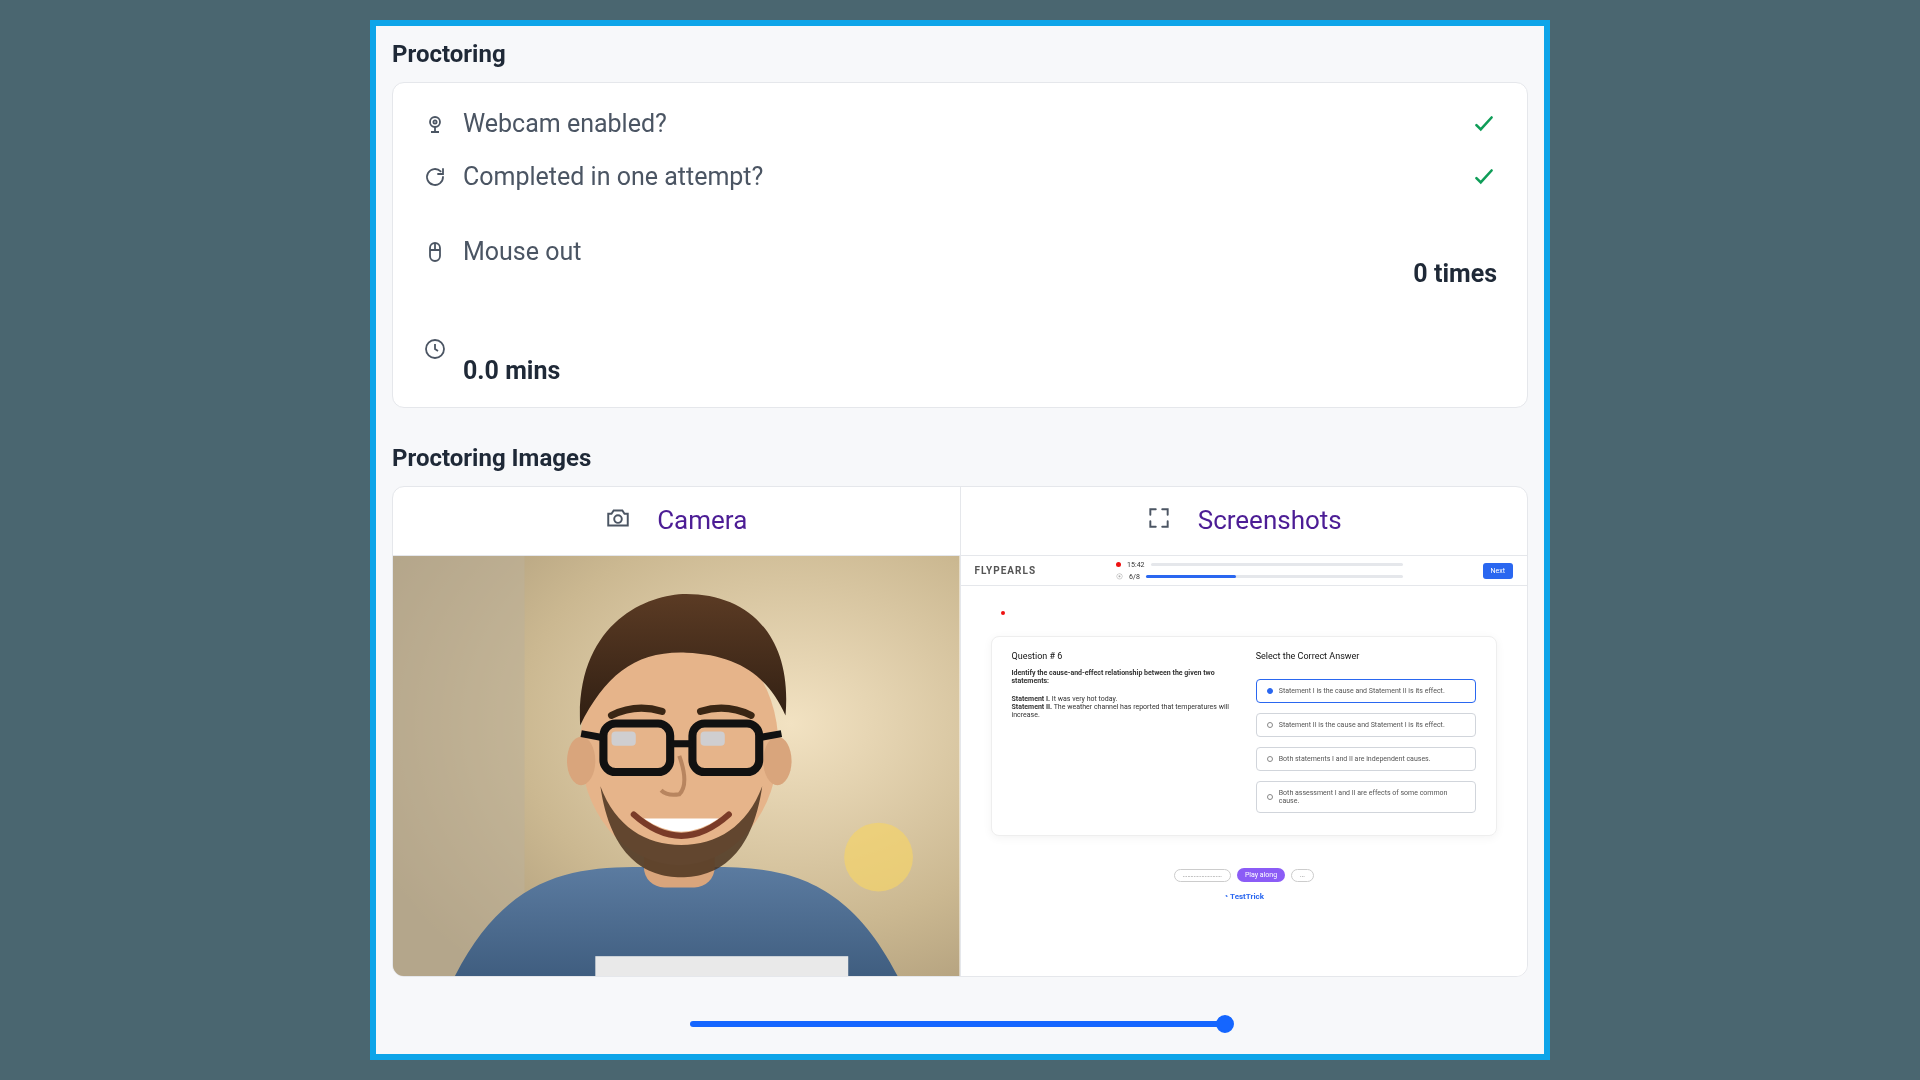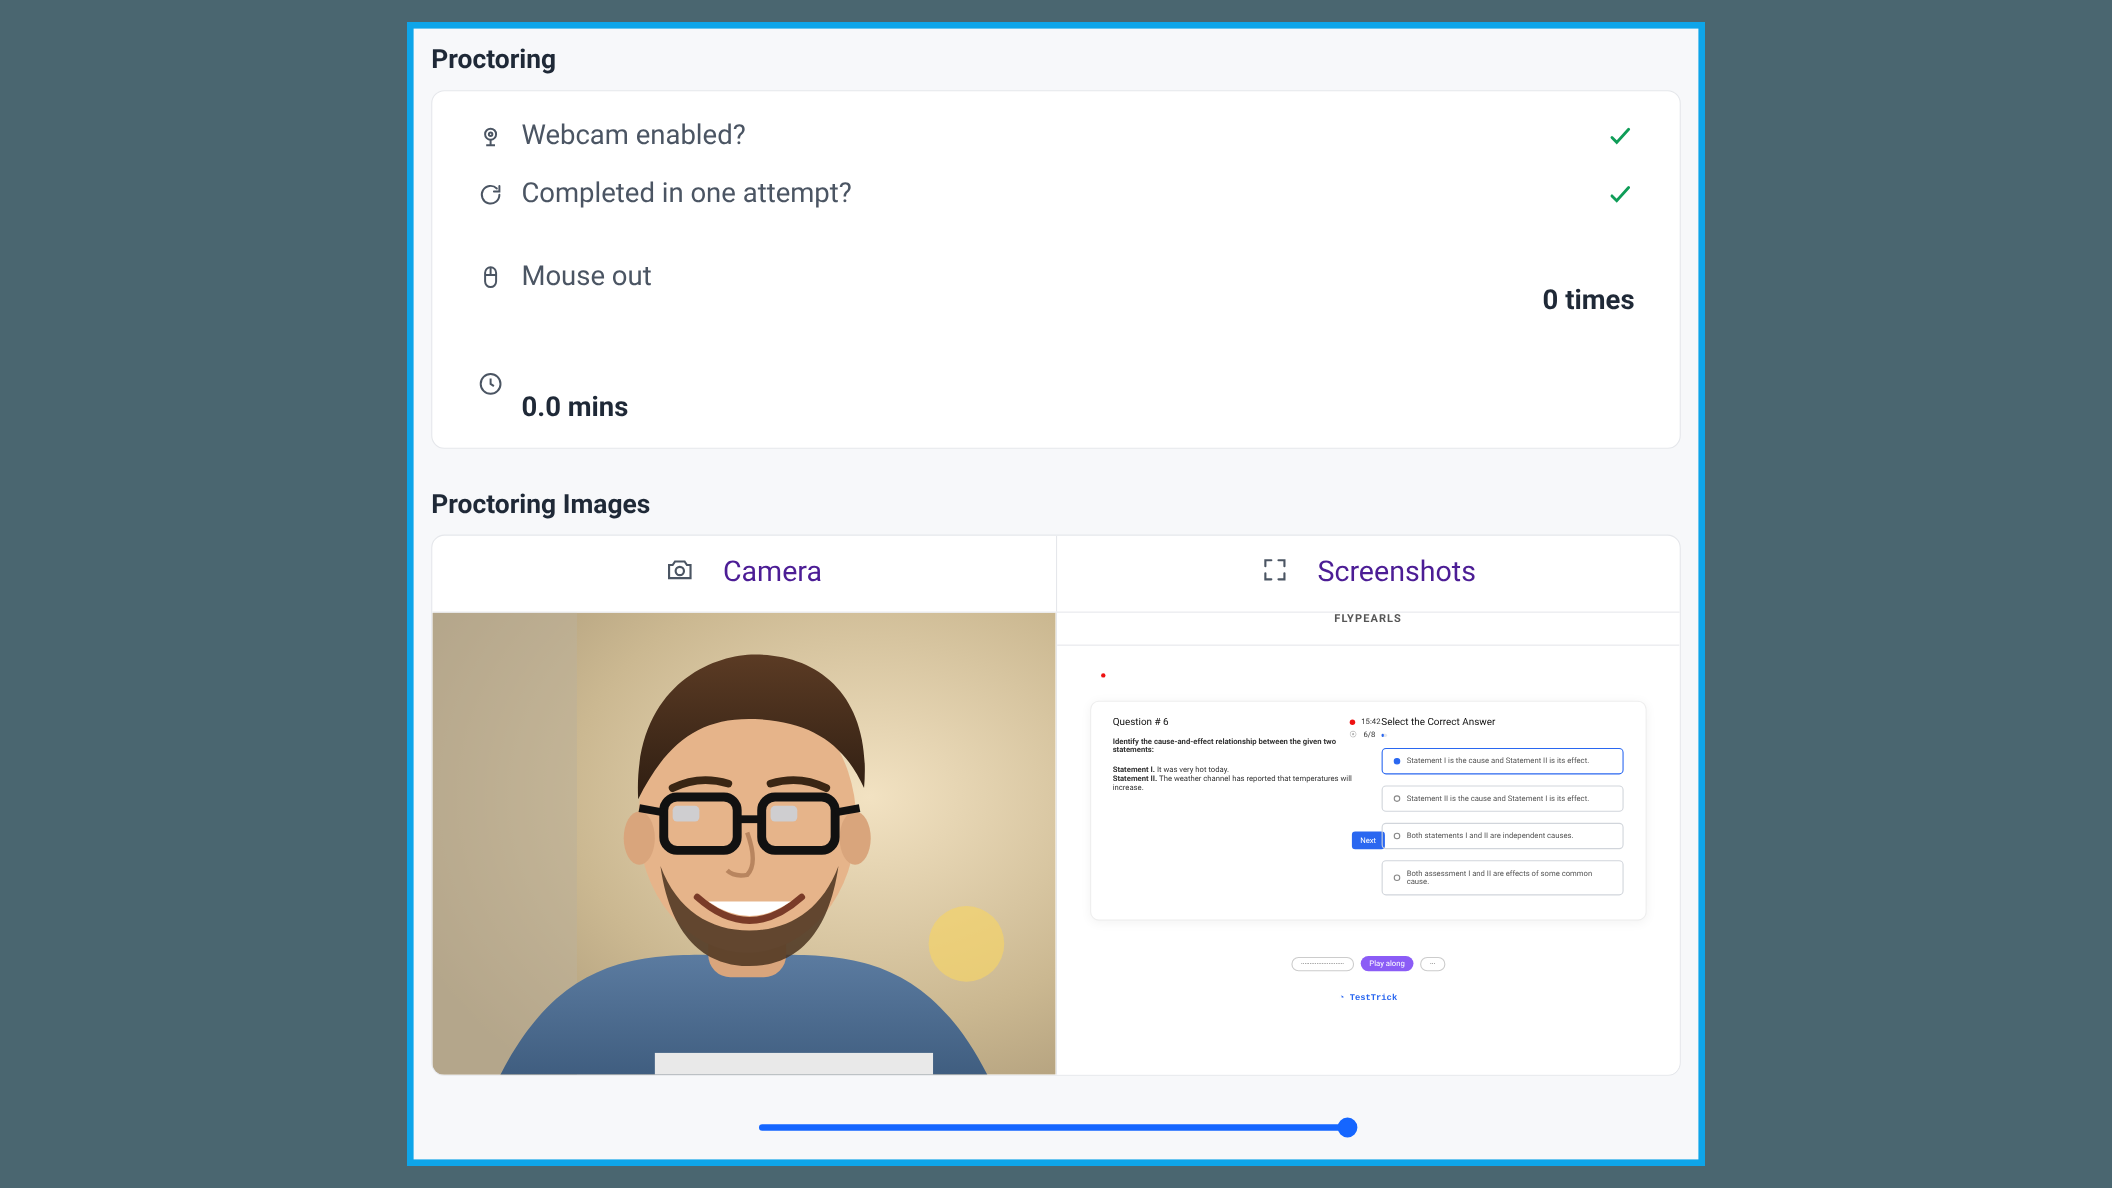--- a/index.html
+++ b/index.html
@@ -22,21 +22,21 @@
   .section-title {
     font-weight: 700;
     font-size: 24px;
     color: #1f2937;
     margin-bottom: 14px;
   }
   .proctoring-card {
     background: #fff;
     border: 1px solid #e5e7eb;
     border-radius: 12px;
-    padding: 14px 41px 10px;
+    padding: 14px 30px 10px;
     margin-bottom: 36px;
   }
   .check-row {
     display: flex;
     align-items: center;
     padding: 12px 0;
   }
   .row-icon {
     width: 24px;
     height: 24px;
@@ -87,21 +87,20 @@
     font-size: 7px;
     color: #333;
     position: relative;
   }
   .mock-topbar {
     height: 30px;
     border-bottom: 1px solid #e5e7eb;
     display: flex; align-items: center;
     padding: 0 14px;
     gap: 80px;
-    flex-direction: column;
   }
   .mock-brand { font-weight: 700; font-size: 10px; letter-spacing: 1px; color: #555; }
   .mock-progress { flex:1; display:flex; flex-direction:column; gap:4px; padding: 4px 0; }
   .mock-timer-row { display:flex; align-items:center; gap:6px; }
   .mock-dot { width:5px; height:5px; background:#e11; border-radius:50%; }
   .mock-bar { height: 3px; background: #e5e7eb; flex:1; position:relative; border-radius:2px;}
   .mock-bar-fill { position:absolute; left:0; top:0; bottom:0; width:35%; background:#2a67f0; border-radius:2px; }
   .mock-next { background:#2a67f0; color:#fff; font-size:7px; padding:4px 8px; border-radius:3px; }
   .mock-body { padding: 50px 30px 10px; }
   .mock-panel {
@@ -112,21 +111,21 @@
   .mock-left { flex:1; }
   .mock-right { flex:1; display:flex; flex-direction:column; gap:10px; }
   .mock-h { font-weight:400; font-size:9px; margin-bottom:8px; color:#111; }
   .mock-option { border:1px solid #d1d5db; border-radius:4px; padding:7px 10px; font-size:7px; color:#555; display:flex; align-items:center; gap:6px;}
   .mock-option.sel { border-color:#2a67f0; }
   .mock-radio { width:6px;height:6px;border:1px solid #888;border-radius:50%; flex-shrink:0;}
   .mock-option.sel .mock-radio { background:#2a67f0; border-color:#2a67f0;}
   .mock-foot { display:flex; align-items:center; justify-content:center; gap:6px; margin-top:32px; }
   .mock-pill { background:#8b5cf6; color:#fff; font-size:7px; padding:3px 8px; border-radius:10px;}
   .mock-outline { border:1px solid #ccc; font-size:6px; padding:2px 8px; border-radius:10px;}
-  .mock-testtrick { font-size:8px; color:#2a67f0; font-weight:700; margin-top:20px; text-align:center;font-family:Liberation Mono, monospace;}
+  .mock-testtrick { font-size:8px; color:#2a67f0; font-weight:700; margin-top:10px; text-align:center;}
   .red-dot { position:absolute; top:55px; left:40px; width:4px;height:4px; background:#e11; border-radius:50%;}
   .slider-wrap {
     padding: 40px 0 0;
     display: flex; justify-content: center;
   }
   .slider {
     width: 540px;
     position: relative;
     height: 14px;
   }

